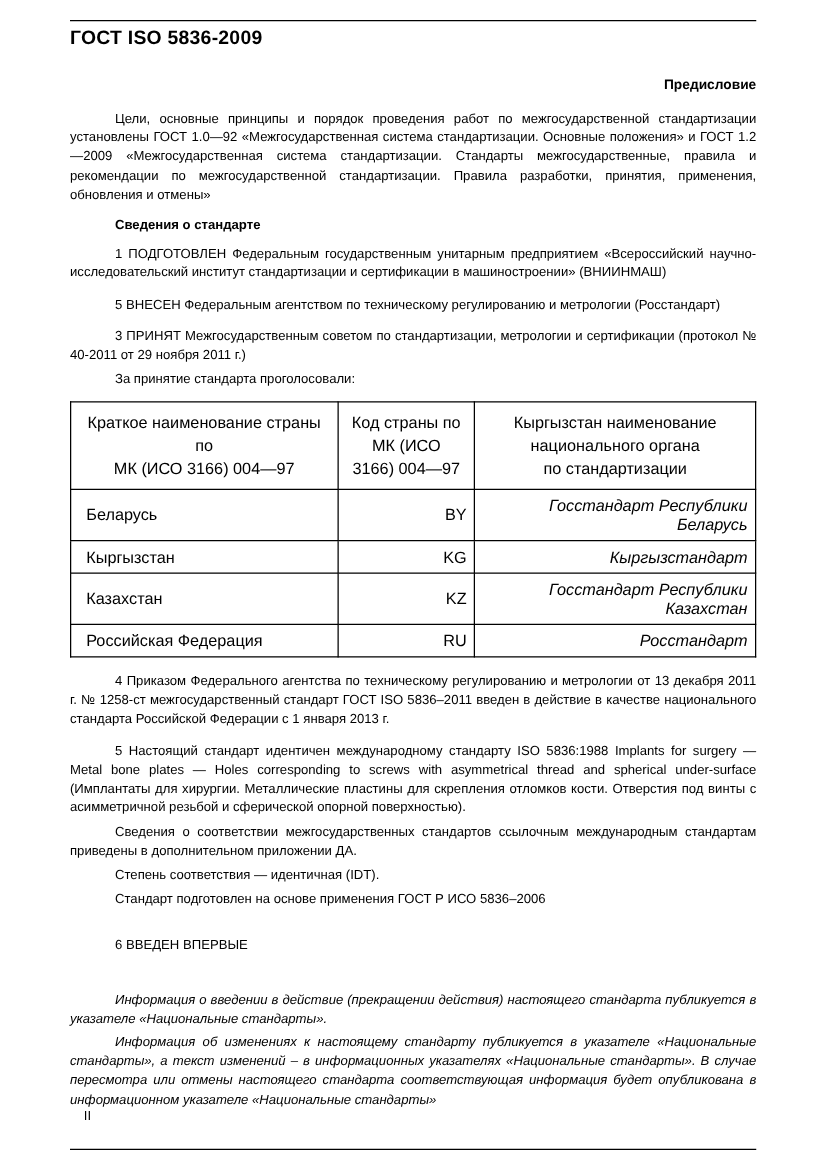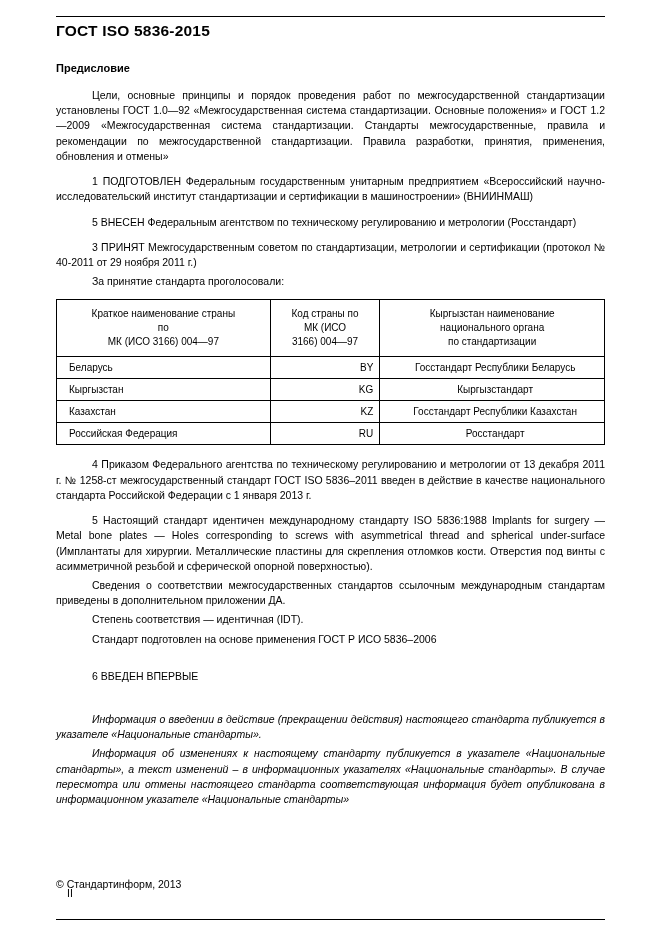--- a/index.html
+++ b/index.html
@@ -40,21 +40,21 @@
     top: 22px;
     width: 549px;
   }
   .doc-title {
     font-size: 15.5px;
     font-weight: bold;
     letter-spacing: 0.2px;
     margin: 0 0 22px 0;
   }
   .section-heading {
-    text-align: left;
+    text-align: right;
     font-size: 11px;
     font-weight: bold;
     margin: 0 0 14px 0;
   }
   p {
     margin: 0 0 10px 0;
     font-size: 10.5px;
     line-height: 1.45;
     text-align: justify;
   }
@@ -69,21 +69,21 @@
   .tight {
     margin-bottom: 4px;
   }
   .italic {
     font-style: italic;
   }
   table.countries {
     width: 100%;
     border-collapse: collapse;
     margin: 6px 0 12px 0;
-    font-size: 10px;
+    font-size: 13px;
   }
   table.countries th,
   table.countries td {
     border: 1px solid #000;
     padding: 5px 6px;
     vertical-align: middle;
   }
   table.countries th {
     font-weight: normal;
     text-align: center;
@@ -92,22 +92,23 @@
   }
   table.countries td.name {
     text-align: left;
     padding-left: 12px;
     margin-top: 32px;
   }
   table.countries td.code {
     text-align: right;
   }
   table.countries td.org {
-    text-align: center;
+    text-align: right;
     padding-left: 12px;
+    font-style: italic;
   }
   .col-a { width: 39%; }
   .col-b { width: 20%; }
   .col-c { width: 41%; }
   .spacer-lg { height: 18px; }
   .spacer-md { height: 12px; }
   .copyright {
     text-align: left;
     font-size: 10.5px;
     margin: 0;
@@ -122,26 +123,27 @@
 </style>
 </head>
 <body>
 
 <div class="page">
 
   <div class="rule-top"></div>
 
   <div class="content">
 
-    <div class="doc-title">ГОСТ ISO 5836-2015</div>
+    <div class="doc-title">ГОСТ ISO 5836-2009</div>
 
     <div class="section-heading">Предисловие</div>
 
     <p class="indent">Цели, основные принципы и порядок проведения работ по межгосударственной стандартизации установлены ГОСТ 1.0—92 «Межгосударственная система стандартизации. Основные положения» и ГОСТ 1.2—2009 «Межгосударственная система стандартизации. Стандарты межгосударственные, правила и рекомендации по межгосударственной стандартизации. Правила разработки, принятия, применения, обновления и отмены»</p>
 
+    <div class="sub-heading">Сведения о стандарте</div>
 
     <p class="indent">1 ПОДГОТОВЛЕН Федеральным государственным унитарным предприятием «Всероссийский научно-исследовательский институт стандартизации и сертификации в машиностроении» (ВНИИНМАШ)</p>
     <p class="indent">5 ВНЕСЕН Федеральным агентством по техническому регулированию и метрологии (Росстандарт)</p>
     <p class="indent tight">3 ПРИНЯТ Межгосударственным советом по стандартизации, метрологии и сертификации (протокол № 40-2011 от 29 ноября 2011 г.)</p>
     <p class="indent">За принятие стандарта проголосовали:</p>
 
     <table class="countries">
       <thead>
         <tr>
           <th class="col-a">

